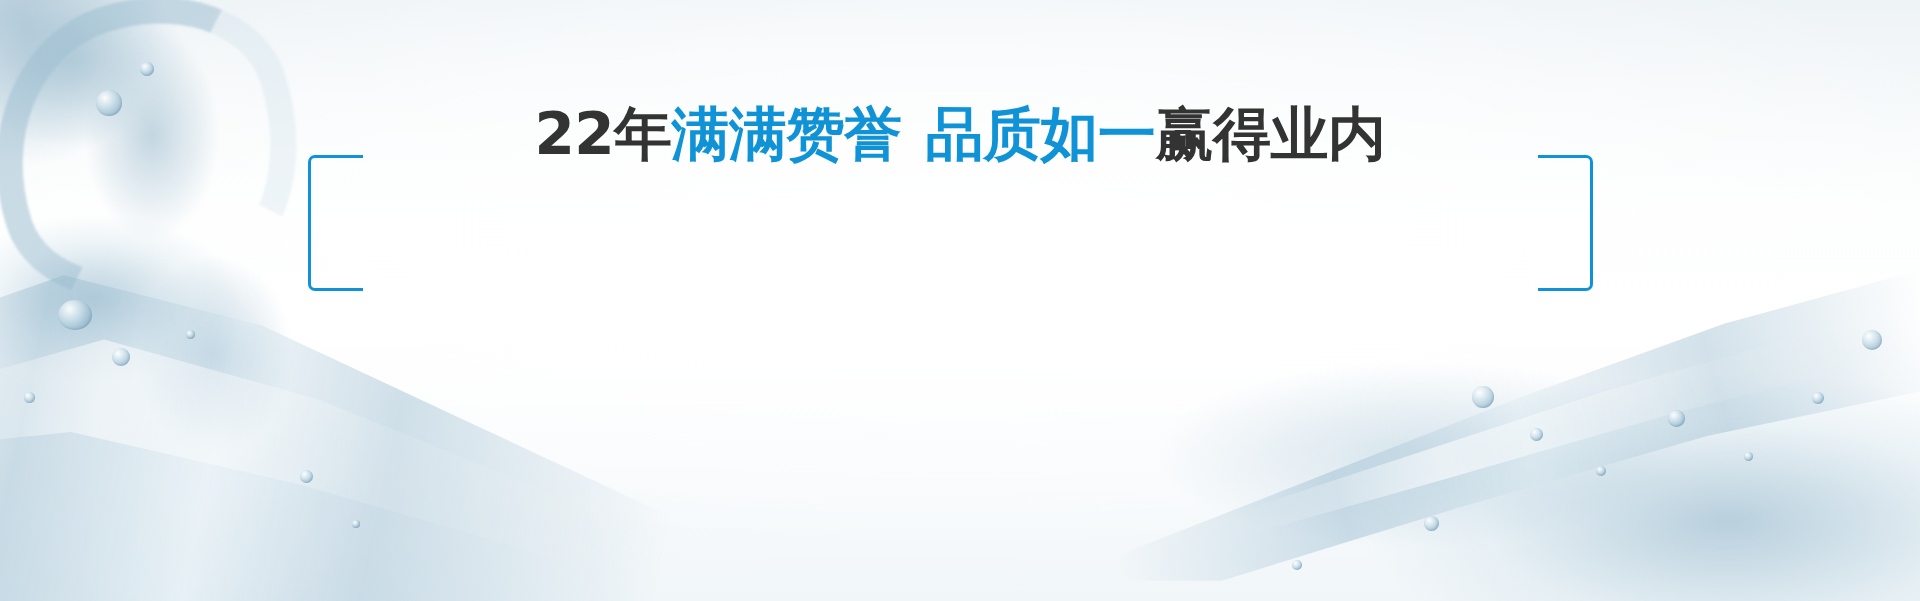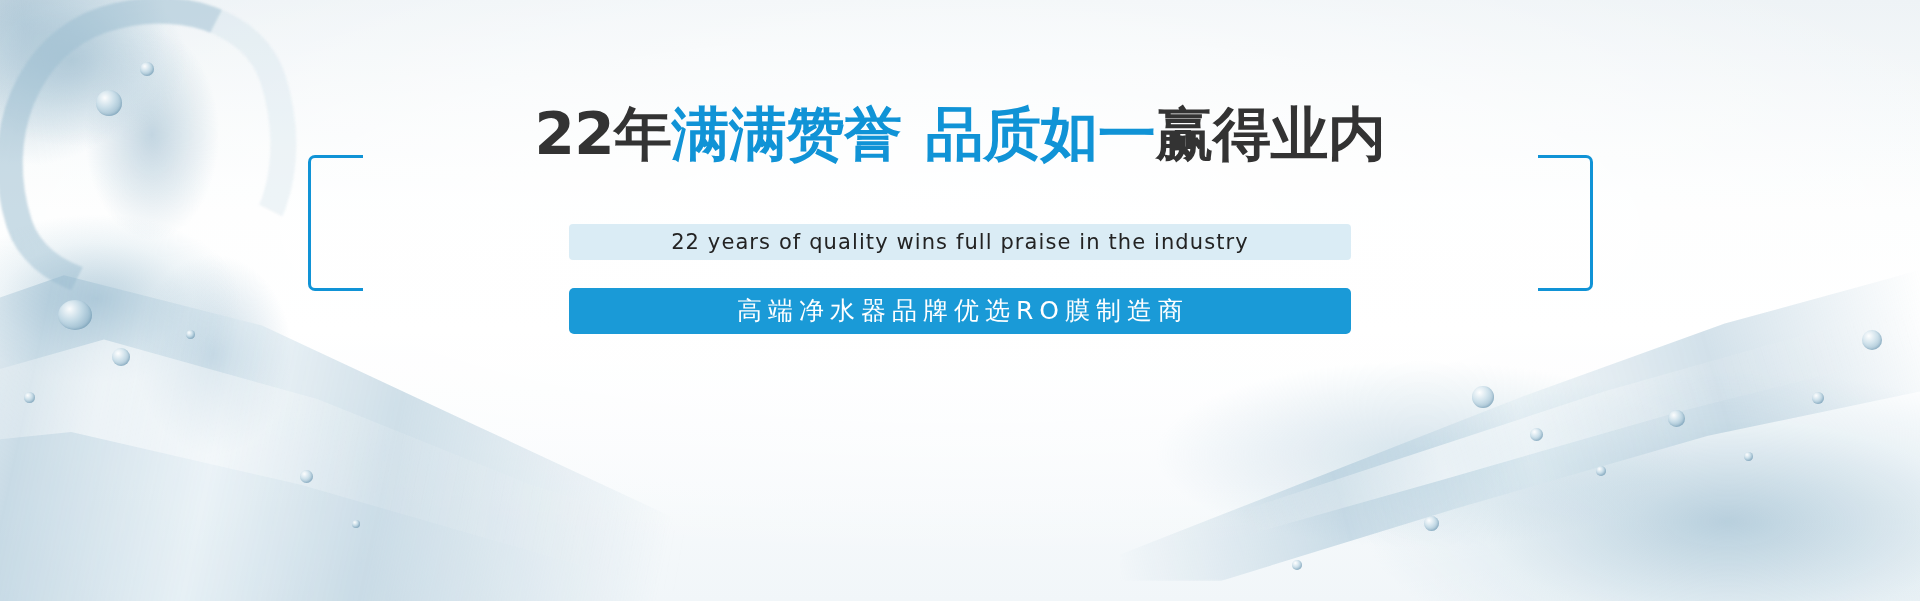--- a/index.html
+++ b/index.html
@@ -203,18 +203,16 @@
 
   <div id="content">
 
     <div id="bracket-left"></div>
     <div id="bracket-right"></div>
 
     <div id="headline">
       <span class="dark">22年</span><span class="blue">满满赞誉</span><span class="gap"></span><span class="blue">品质如一</span><span class="dark">赢得业内</span>
     </div>
 
-    <div id="subtitle-en">22 years of quality wins full praise in the industry</div>
-
-    <div id="subtitle-cn">高端净水器品牌优选RO膜制造商</div>
+
 
   </div>
 </div>
 
 </body></html>

